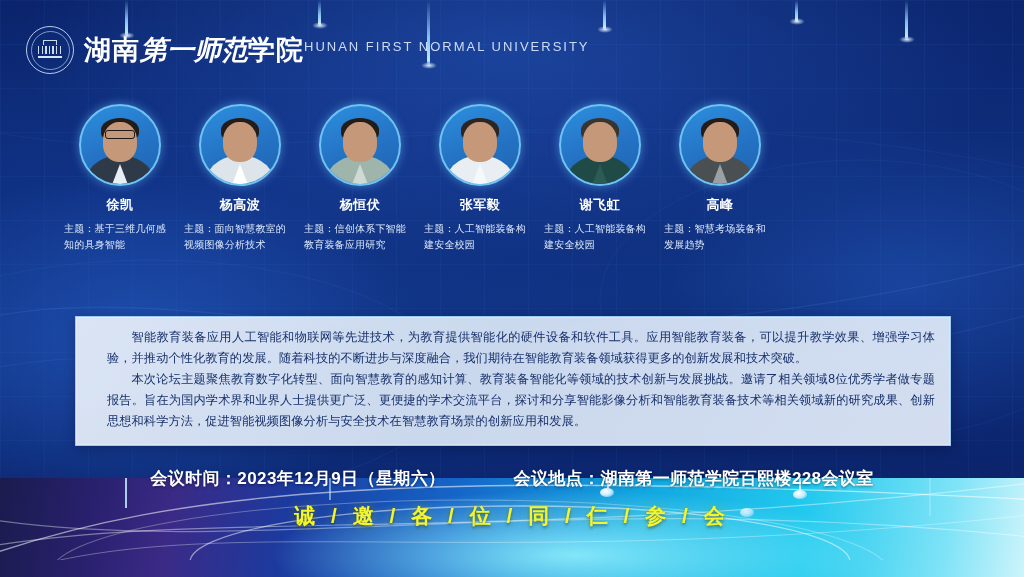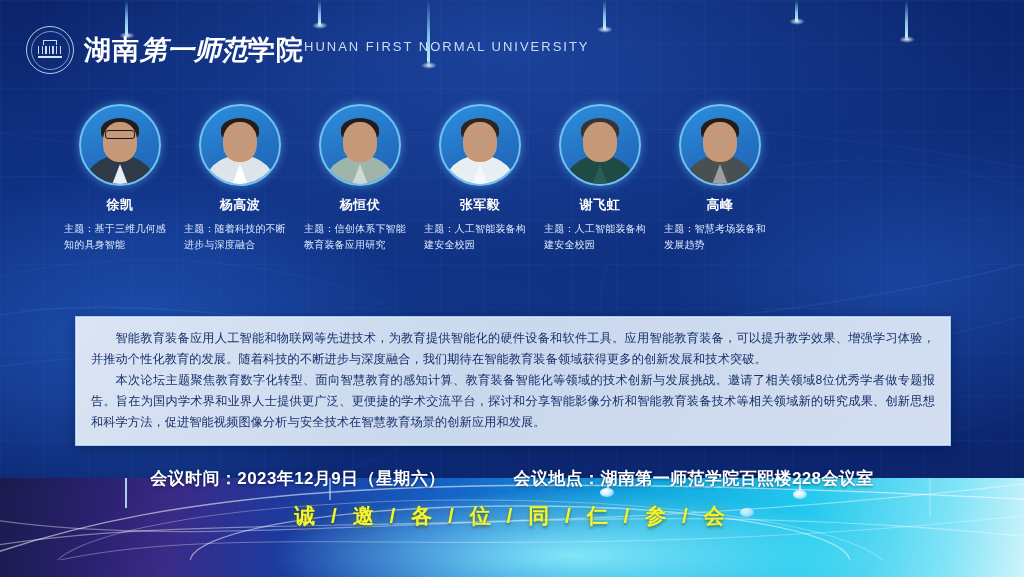--- a/index.html
+++ b/index.html
@@ -151,23 +151,23 @@
   .panel {
     position:absolute; left:75px; top:316px; width:876px; height:130px;
     z-index:5;
     background:linear-gradient(125deg, rgba(233,240,250,.93) 0%, rgba(216,229,246,.93) 45%, rgba(226,235,249,.93) 100%);
     border:1px solid rgba(150,200,240,.9);
     box-shadow:0 0 0 1px rgba(255,255,255,.28) inset, 0 3px 12px rgba(0,10,40,.3);
     padding:11px 15px 8px 15px;
     overflow:hidden;
   }
   .panel p {
-    font-family:Liberation Sans, sans-serif;
+    font-family:Liberation Mono, monospace;
     font-size:12.2px; line-height:1.72; color:#17306b;
-    text-indent:2em; text-align:justify; letter-spacing:.1px;
+    text-indent:2em; text-align:justify; letter-spacing:.1px;margin-left:16px;
   }
   
   .meetinfo {
     position:absolute; left:0; top:458px; width:1024px; height:40px;
     display:flex; align-items:center; justify-content:center; gap:68px;
     z-index:5;
   }
   .meetinfo span {
     color:#ffffff; font-size:17px; font-weight:700; letter-spacing:.4px;
     white-space:nowrap; text-shadow:0 1px 3px rgba(0,0,20,.5);
@@ -246,21 +246,21 @@
 
 
     <div class="spk">
       <div class="avatar">
         <div class="av-body" style="background:#dde4ea;"></div>
           <div class="av-hair"></div>
           <div class="av-head"></div>
           <div class="av-shirt" style="background:#ffffff;"></div>
       </div>
       <div class="spk-name">杨高波</div>
-      <div class="spk-topic">主题：随着科技的不断进步与深度融合</div>
+      <div class="spk-topic">主题：面向智慧教室的视频图像分析技术</div>
     </div>
 
     <div class="spk">
       <div class="avatar">
         <div class="av-body" style="background:#9fb4ab;"></div>
           <div class="av-hair"></div>
           <div class="av-head"></div>
           <div class="av-shirt" style="background:#cfdad4;"></div>
       </div>
       <div class="spk-name">杨恒伏</div>

